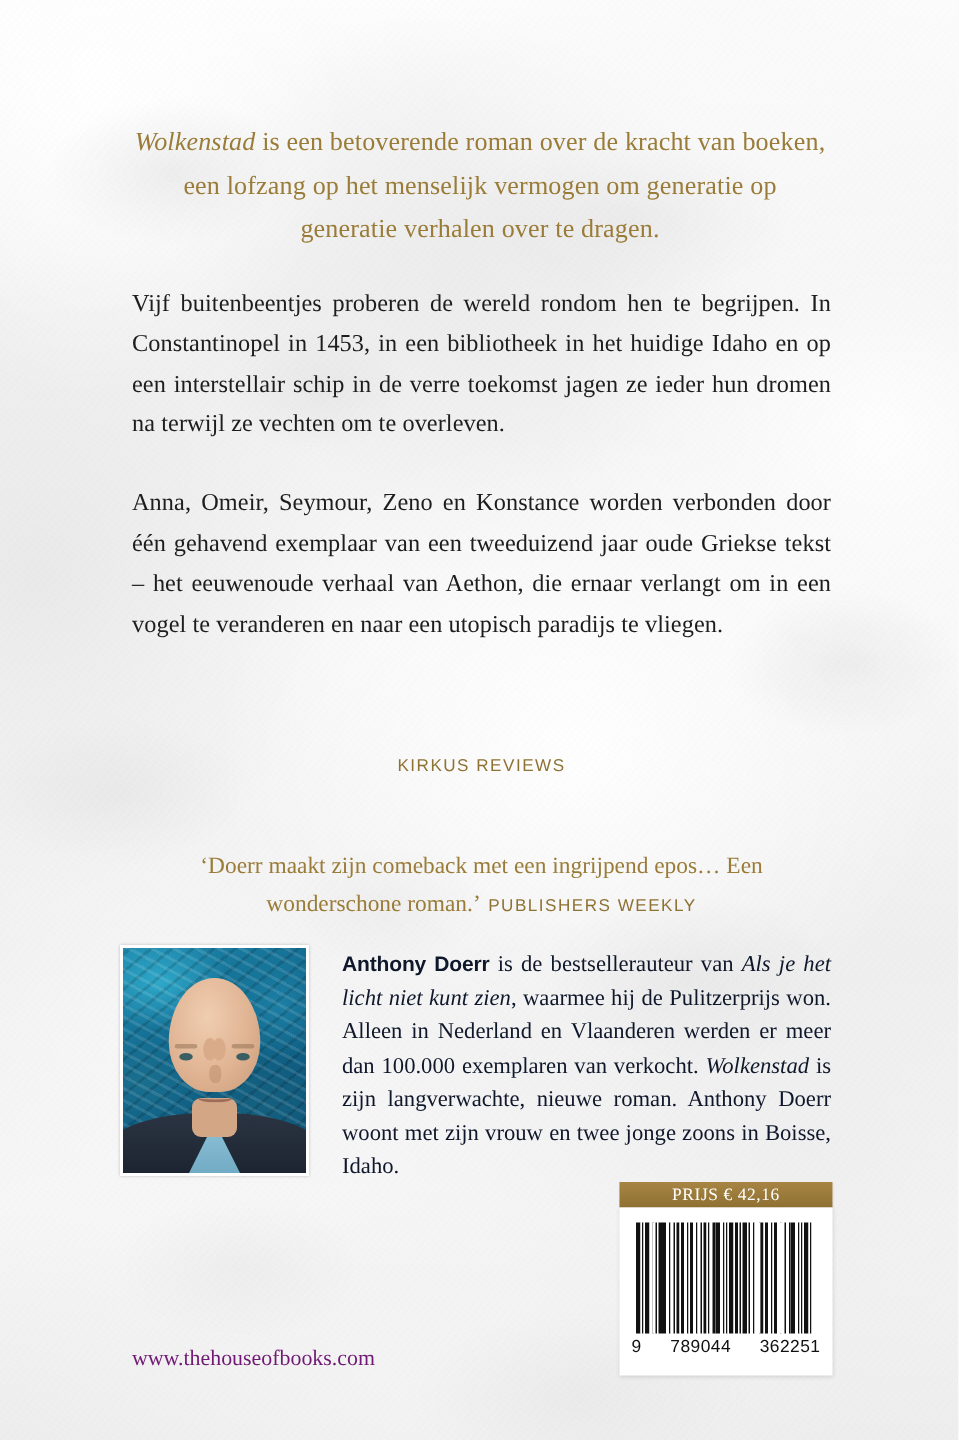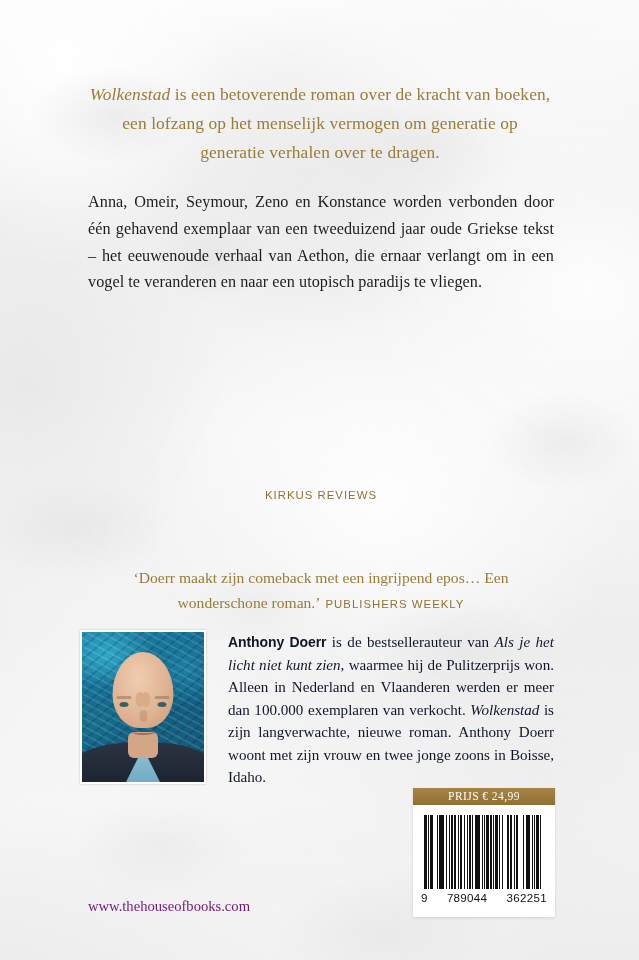--- a/index.html
+++ b/index.html
@@ -109,21 +109,21 @@
   .quote-text {
     font-size: 15.6px;
     line-height: 25px;
   }
   .source {
     font-family: "Liberation Sans", "DejaVu Sans", sans-serif;
     font-size: 11.4px;
     letter-spacing: 1.0px;
     color: #8e7233;
   }
-  .source-block { display: block; margin-top: 2px; }
+  .source-block { display: block; margin-top: 18px; }
   .source-inline { margin-left: 5px; }
 
   
   .author-photo {
     position: absolute;
     left: 80px;
     top: 630px;
     width: 126px;
     height: 154px;
     background: #ffffff;
@@ -284,20 +284,21 @@
   <div class="cloud-layer cl-wisp"></div>
   <div class="cloud-layer cl-grain"></div>
 
   <div class="content">
 
     <div class="gold-intro">
       <em>Wolkenstad</em><span> is een betoverende roman over de kracht van boeken, een lofzang op het menselijk vermogen om generatie op generatie verhalen over te dragen.</span>
     </div>
 
     <div class="body-block">
+      <p class="body-p">Vijf buitenbeentjes proberen de wereld rondom hen te begrijpen. In Constantinopel in 1453, in een bibliotheek in het huidige Idaho en op een interstellair schip in de verre toekomst jagen ze ieder hun dromen na terwijl ze vechten om te overleven.</p>
       <p class="body-p">Anna, Omeir, Seymour, Zeno en Konstance worden verbonden door één gehavend exemplaar van een tweeduizend jaar oude Griekse tekst – het eeuwenoude verhaal van Aethon, die ernaar verlangt om in een vogel te veranderen en naar een utopisch paradijs te vliegen.</p>
     </div>
 
     <div class="quote-block" id="quote-1">
       <span class="source source-block">KIRKUS REVIEWS</span>
     </div>
 
     <div class="quote-block" id="quote-2">
       <div class="quote-text"><span>‘Doerr maakt zijn comeback met een ingrijpend epos… Een wonderschone roman.’</span><span class="source source-inline">PUBLISHERS WEEKLY</span></div>
     </div>
@@ -317,21 +318,21 @@
           <div class="nose"></div>
           <div class="mouth"></div>
         </div>
       </div>
     </div>
 
     <div class="author-bio">
       <span class="name">Anthony Doerr</span><span> is de bestsellerauteur van </span><em>Als je het licht niet kunt zien</em><span>, waarmee hij de Pulitzerprijs won. Alleen in Nederland en Vlaanderen werden er meer dan 100.000 exemplaren van verkocht. </span><em>Wolkenstad</em><span> is zijn langverwachte, nieuwe roman. Anthony Doerr woont met zijn vrouw en twee jonge zoons in Boisse, Idaho.</span>
     </div>
 
-    <div class="price-bar">PRIJS € 24,99</div>
+    <div class="price-bar">PRIJS € 42,16</div>
 
     <div class="barcode-box">
       <div class="bars" id="bars">
           <span style="width: 2.64706px; background: rgb(17, 17, 17);"></span>
           <span style="width: 0.882353px; background: rgb(255, 255, 255);"></span>
           <span style="width: 1.76471px; background: rgb(17, 17, 17);"></span>
           <span style="width: 0.882353px; background: rgb(255, 255, 255);"></span>
           <span style="width: 2.64706px; background: rgb(17, 17, 17);"></span>
           <span style="width: 1.76471px; background: rgb(255, 255, 255);"></span>
           <span style="width: 0.882353px; background: rgb(17, 17, 17);"></span>

